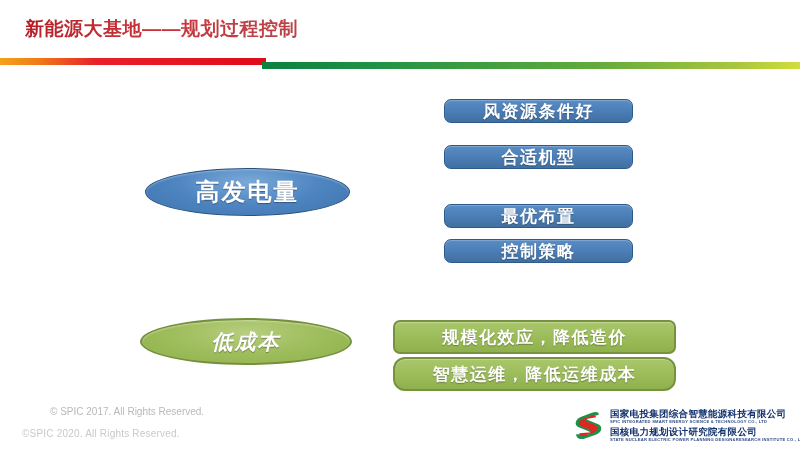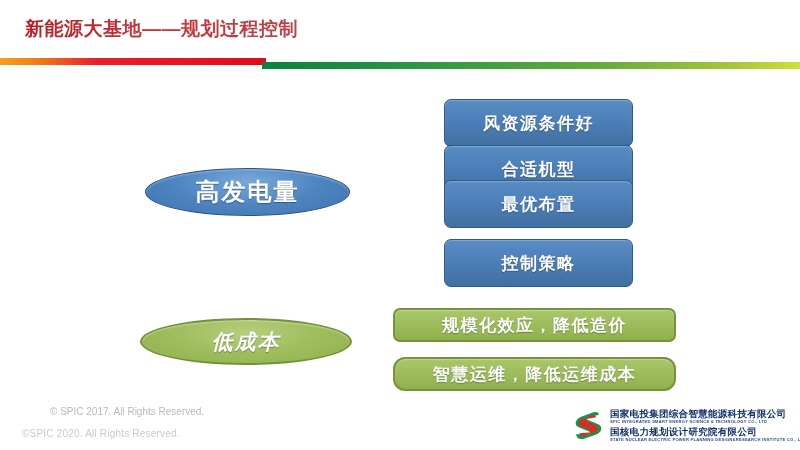--- a/index.html
+++ b/index.html
@@ -76,39 +76,39 @@
   
   .pill {
     position:absolute;
     display:flex; align-items:center; justify-content:center;
     border-radius:7px;
     color:#ffffff; font-weight:bold;
     text-shadow:0 1px 1px rgba(0,0,0,0.3);
     white-space:nowrap;
   }
   .pill-blue {
-    left:444px; width:189px; height:48px;
+    left:444px; width:189px; height:24px;
     font-size:17px; letter-spacing:1.5px;
     background:linear-gradient(180deg,#5a8cc4 0%,#4a7cb5 55%,#41709f 100%);
     border:1.5px solid #2d5a8c;
     box-shadow:inset 0 1px 1px rgba(255,255,255,0.25);
   }
   #pill-wind-resource { top:99px; }
   #pill-suitable-model { top:145px; }
-  #pill-optimal-layout { top:180px; }
+  #pill-optimal-layout { top:204px; }
   #pill-control-strategy { top:239px; }
 
   .pill-green {
     left:393px; width:283px; height:34px;
     font-size:17px; letter-spacing:1.5px;
     background:linear-gradient(180deg,#a9c76a 0%,#9bbb59 55%,#8fb14d 100%);
     border:2px solid #76923c;
     box-shadow:inset 0 1px 1px rgba(255,255,255,0.3);
   }
-  #pill-scale-effect { top:308px; }
+  #pill-scale-effect { top:320px; }
   #pill-smart-ops { top:357px;border-radius:12px; }
 
   
   #copyright-main {
     position:absolute; left:50px; top:406px;
     font-size:10px; color:#b9b9b9; white-space:nowrap;
   }
   #copyright-sub {
     position:absolute; left:22px; top:428px;
     font-size:10px; color:#c9c9c9; white-space:nowrap; letter-spacing:0.2px;

